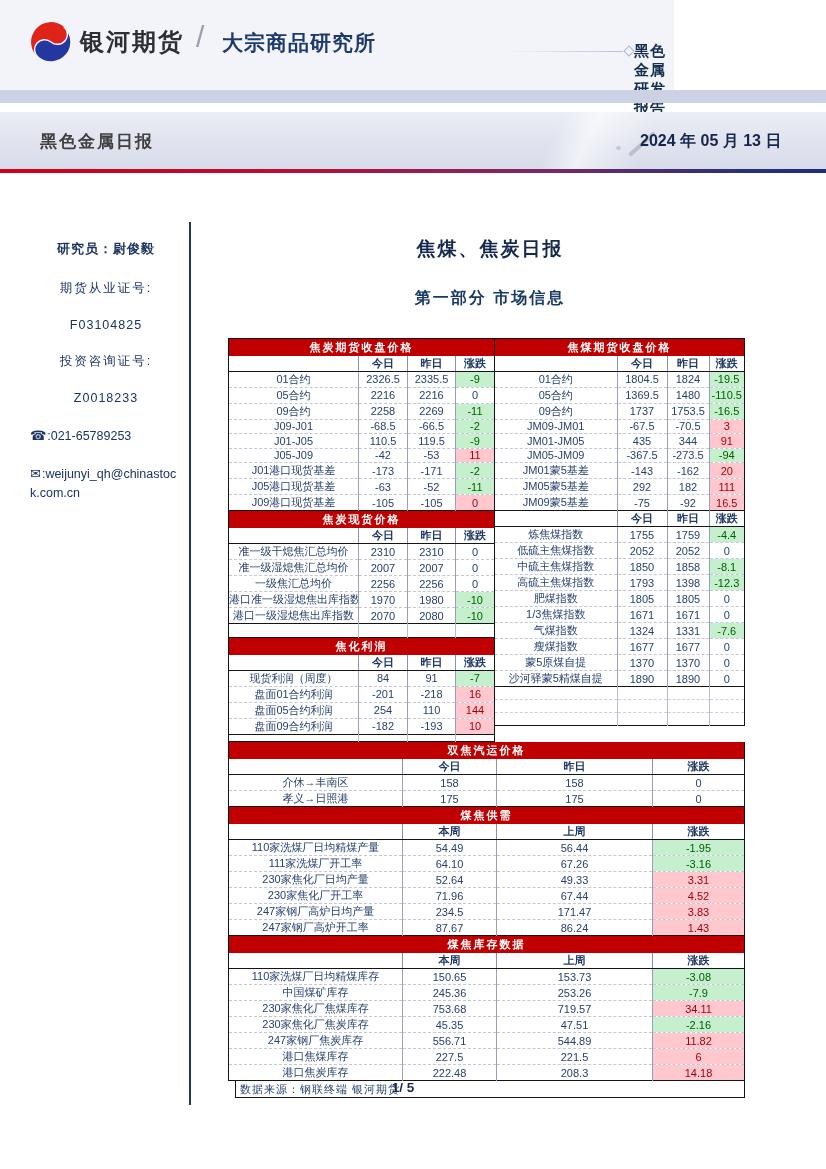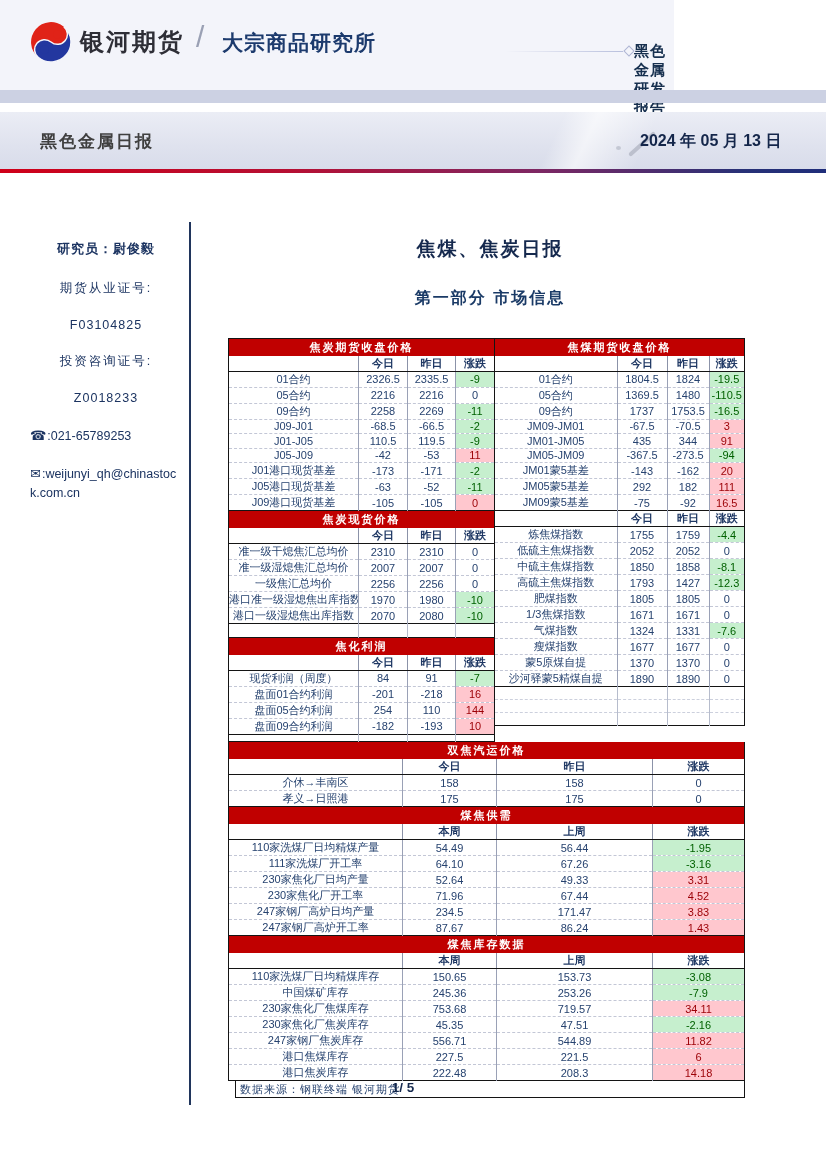--- a/index.html
+++ b/index.html
@@ -459,21 +459,21 @@
               </tr>
               <tr>
                 <td>中硫主焦煤指数</td>
                 <td>1850</td>
                 <td>1858</td>
                 <td class="down">-8.1</td>
               </tr>
               <tr>
                 <td>高硫主焦煤指数</td>
                 <td>1793</td>
-                <td>1427</td>
+                <td>1398</td>
                 <td class="down">-12.3</td>
               </tr>
               <tr>
                 <td>肥煤指数</td>
                 <td>1805</td>
                 <td>1805</td>
                 <td>0</td>
               </tr>
               <tr>
                 <td>1/3焦煤指数</td>

